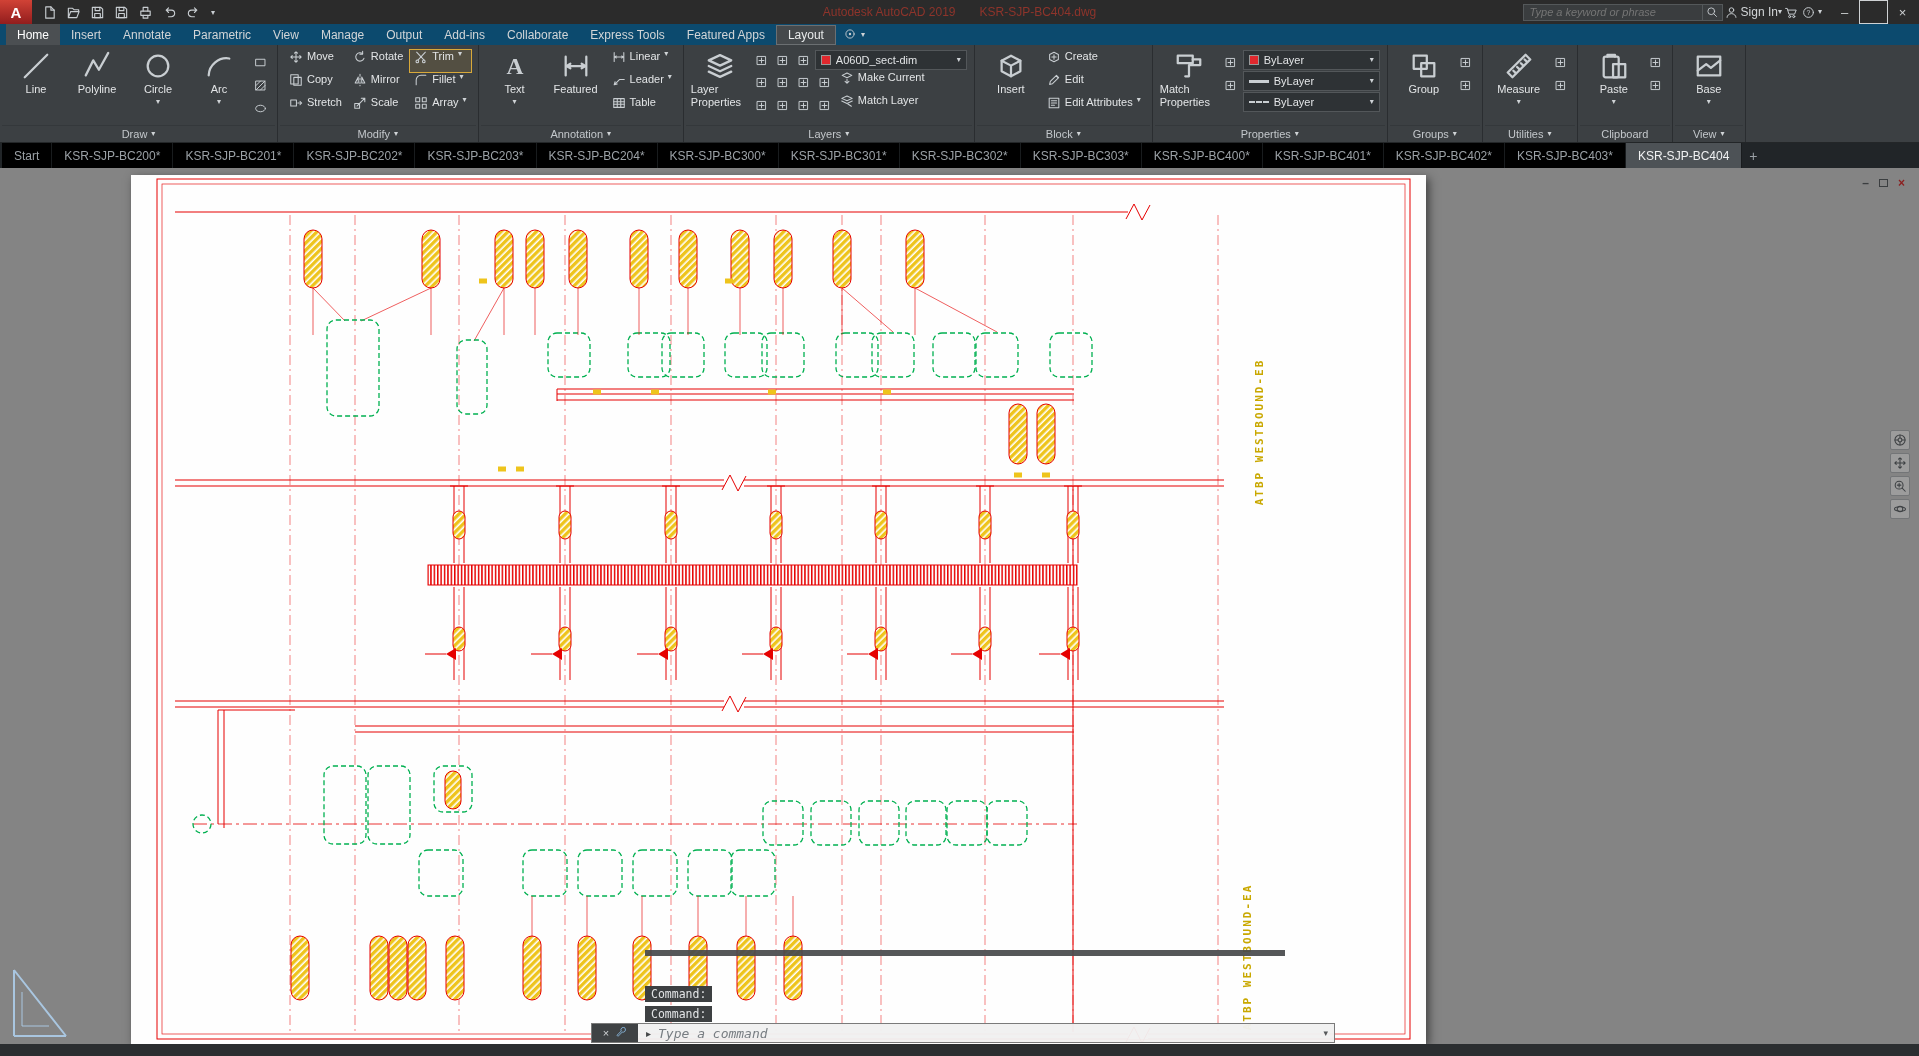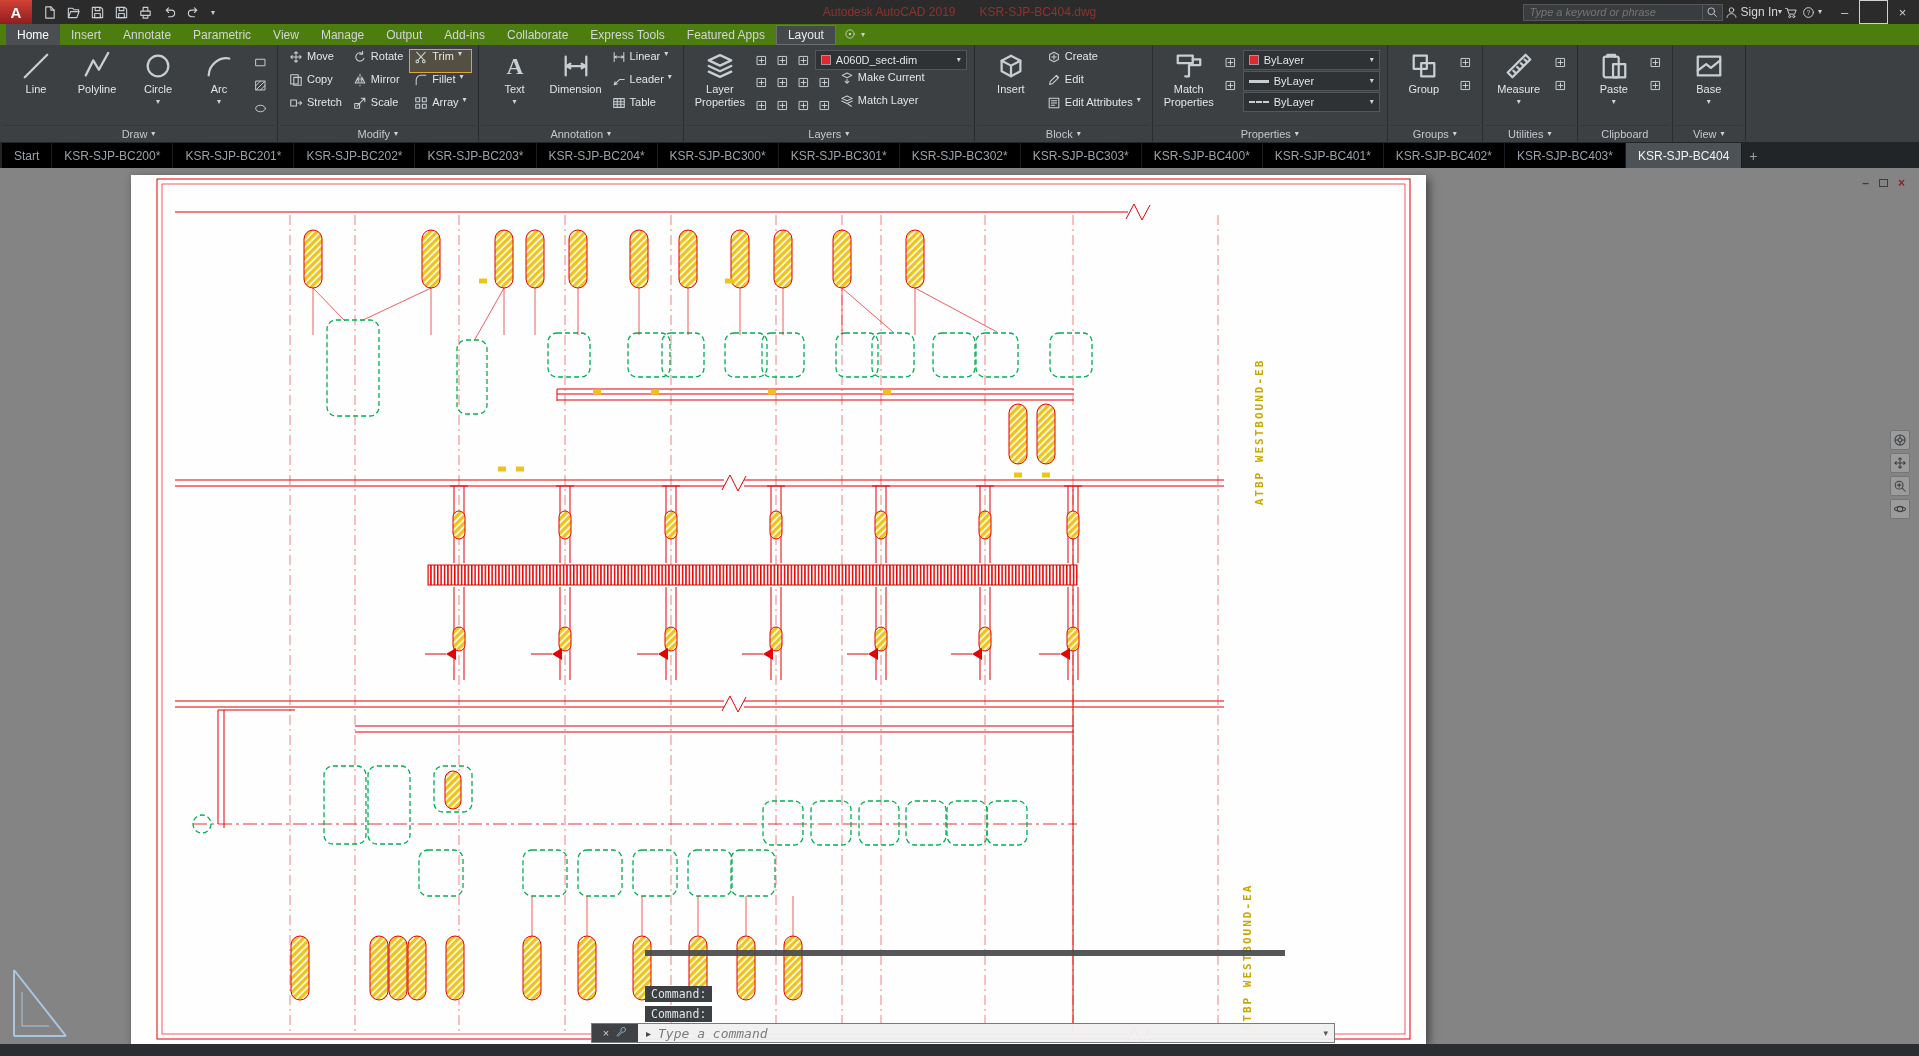--- a/index.html
+++ b/index.html
@@ -18,32 +18,32 @@
 .searchbox{display:flex;align-items:center;background:#3a3d3f;border:1px solid #54585a;height:17px}
 .searchbox input{width:178px;background:transparent;border:none;outline:none;color:#b9bec2;font-size:11px;font-style:italic;padding:0 6px;font-family:"Liberation Sans",sans-serif}
 .sbtn{width:20px;height:100%;display:flex;align-items:center;justify-content:center;border-left:1px solid #54585a}
 .signin{font-size:12px;color:#d2d5d7}
 .icbtn{display:flex;align-items:center;justify-content:center;width:18px;height:18px}
 .winbtns{display:flex;margin-left:8px}
 .winbtns span{width:29px;height:24px;display:flex;align-items:center;justify-content:center;color:#cfd2d4;font-size:13px}
 .maxbox{width:9px;height:8px;border:1px solid #cfd2d4;display:block}
 
 
-.tabsrow{position:absolute;top:24px;left:0;right:0;height:21px;background:#4d7c0f;display:flex;align-items:stretch;padding-left:6px;z-index:49}
+.tabsrow{position:absolute;top:24px;left:0;right:0;height:21px;background:#0c4a6e;display:flex;align-items:stretch;padding-left:6px;z-index:49}
 .rtab{display:flex;align-items:center;padding:0 11px;font-size:12px;color:#d2d5d7}
 .rtab.active{background:#4b4f52;color:#fff}
 .wsbox{align-self:center;padding:2px 11px;font-size:12px;color:#e8eaeb;background:#45494c;border:1px solid #6b6f72}
 .wsicons{display:flex;align-items:center;gap:5px;margin-left:8px;color:#c9ced2}
 
 
 .ribbon{position:absolute;top:45px;left:0;right:0;height:98px;background:#3c4043;display:flex;border-bottom:1px solid #232628;z-index:48}
 .panel{display:flex;flex-direction:column;border-right:1px solid #2a2d30;padding:0 2px}
 .pbody{flex:1;display:flex;align-items:flex-start;gap:3px;padding:2px 5px}
 .bigbtn{width:58px;min-height:72px;display:flex;flex-direction:column;align-items:center;gap:2px;padding-top:4px;font-size:11px;color:#e3e5e7}
-.bigbtn .lbl{text-align:center;line-height:1.15}
+.bigbtn .lbl{line-height:1.15}
 .grid3{display:grid;grid-template-columns:auto auto auto;column-gap:3px;row-gap:1px;padding-top:3px}
 .smallitem{display:flex;align-items:flex-start;gap:4px;height:22px;padding:0 4px;font-size:11px;color:#e3e5e7;white-space:nowrap}
 .smallitem.hl{outline:1px solid #d8a93a;background:rgba(216,169,58,.15)}
 .vcol{display:flex;flex-direction:column;gap:1px;padding-top:3px}
 .icol{display:flex;flex-direction:column;gap:4px;padding-top:6px}
 .hrow{display:flex;align-items:center;gap:2px}
 .sicon{width:19px;height:19px;display:flex;align-items:center;justify-content:center}
 .dd{height:20px;display:flex;align-items:center;gap:5px;background:#2e3235;border:1px solid #53575a;padding:0 5px;font-size:11px;color:#e3e5e7}
 .layerdd{width:152px}
 .propdd{width:137px}
@@ -352,21 +352,21 @@
               <text x="8" y="12.5" text-anchor="middle" font-size="12.5" font-weight="bold" class="ifill" font-family="Liberation Serif, serif">A</text>
             </svg>
             <span class="lbl">Text</span>
             <span class="caret">▾</span>
           </div>
           <div class="bigbtn">
             <svg width="30" height="30" viewBox="0 0 16 16" fill="none" stroke="#c9ced2" stroke-width="1.2" stroke-linecap="round" stroke-linejoin="round">
               <path d="M2.5 3v10M13.5 3v10M2.5 8h11"></path>
               <path d="M5 6.8L3 8l2 1.2M11 6.8L13 8l-2 1.2"></path>
             </svg>
-            <span class="lbl">Dimension</span>
+            <span class="lbl">Featured</span>
           </div>
           <div class="vcol">
             <div class="smallitem">
               <svg width="14" height="14" viewBox="0 0 16 16" fill="none" stroke="#c9ced2" stroke-width="1.2" stroke-linecap="round" stroke-linejoin="round">
                 <path d="M2.5 3v10M13.5 3v10M2.5 8h11"></path>
                 <path d="M5 6.8L3 8l2 1.2M11 6.8L13 8l-2 1.2"></path>
               </svg>
               <span>Linear</span>
               <span class="caret">▾</span>
             </div>

